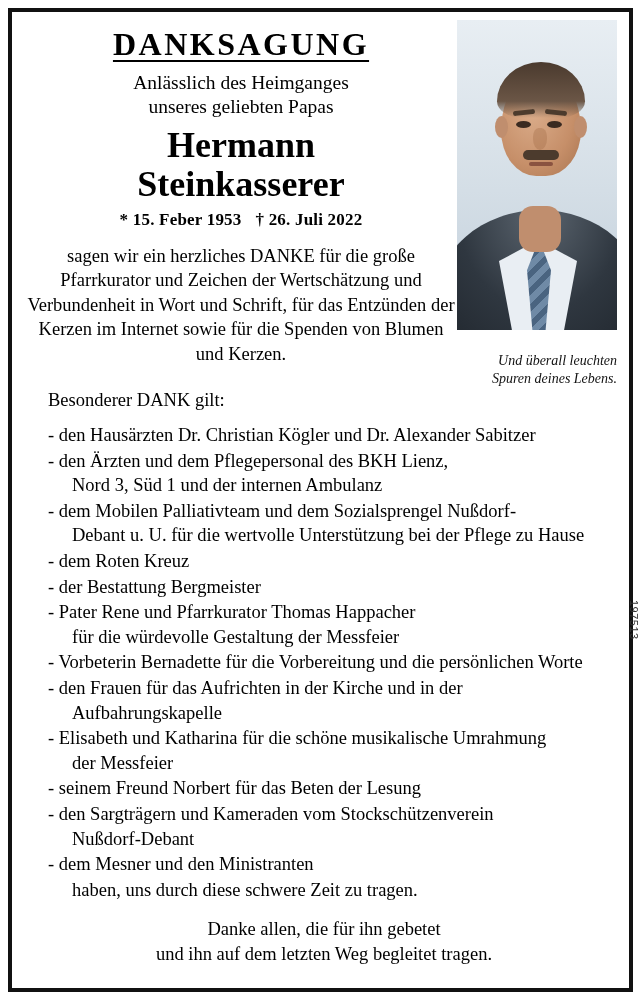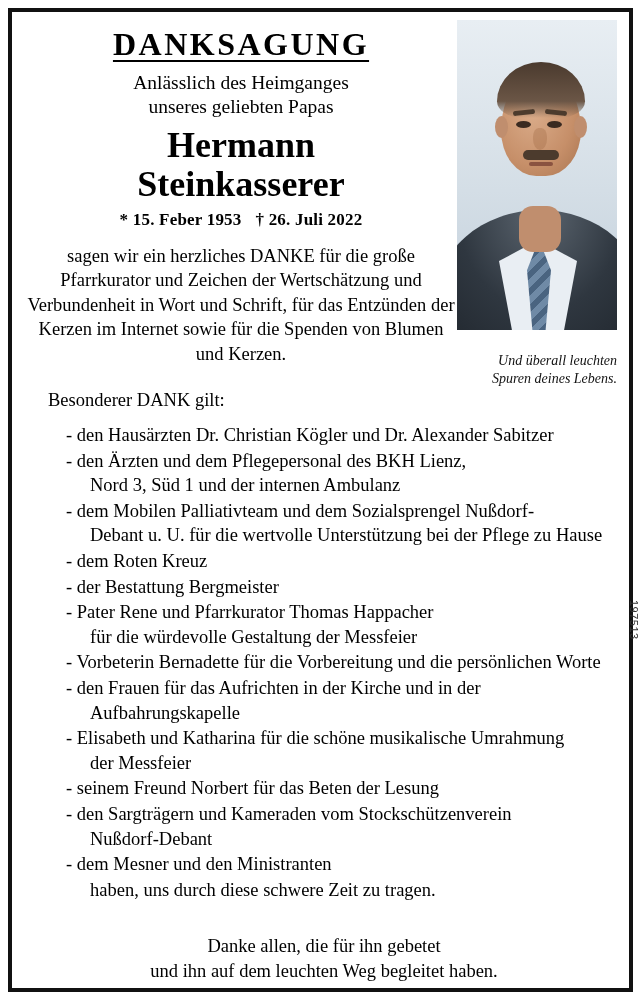--- a/index.html
+++ b/index.html
@@ -204,34 +204,34 @@
   .thanks {
     margin-top: 22px;
     font-size: 18.5px;
     line-height: 1.33;
   }
   .thanks-title {
     margin-left: 22px;
     margin-bottom: 10px;
   }
   .t-item {
-    margin-left: 40px;
+    margin-left: 22px;
     padding-left: 12px;
     text-indent: -12px;
     margin-bottom: 1px;
   }
   .t-item .cont {
     display: block;
     text-indent: 0;
     padding-left: 12px;
   }
 
   
   .closing {
-    margin-top: 32px;
+    margin-top: 15px;
     text-align: center;
     font-size: 18.5px;
     line-height: 1.35;
     width: 596px;
   }
   .footer {
     position: absolute;
     left: 14px;
     right: 14px;
     bottom: 6px;
@@ -349,21 +349,21 @@
         <div class="t-item">
           <span>- dem Mesner und den Ministranten</span>
         </div>
         <div class="t-item">
           <span class="cont">haben, uns durch diese schwere Zeit zu tragen.</span>
         </div>
       </div>
 
       <div class="closing">
         <div>Danke allen, die für ihn gebetet</div>
-        <div>und ihn auf dem leuchten Weg begleitet haben.</div>
+        <div>und ihn auf dem letzten Weg begleitet tragen.</div>
       </div>
 
 
     </div>
   </div>
 
   <div class="refcode">197513</div>
 </div>
 
 </body></html>

